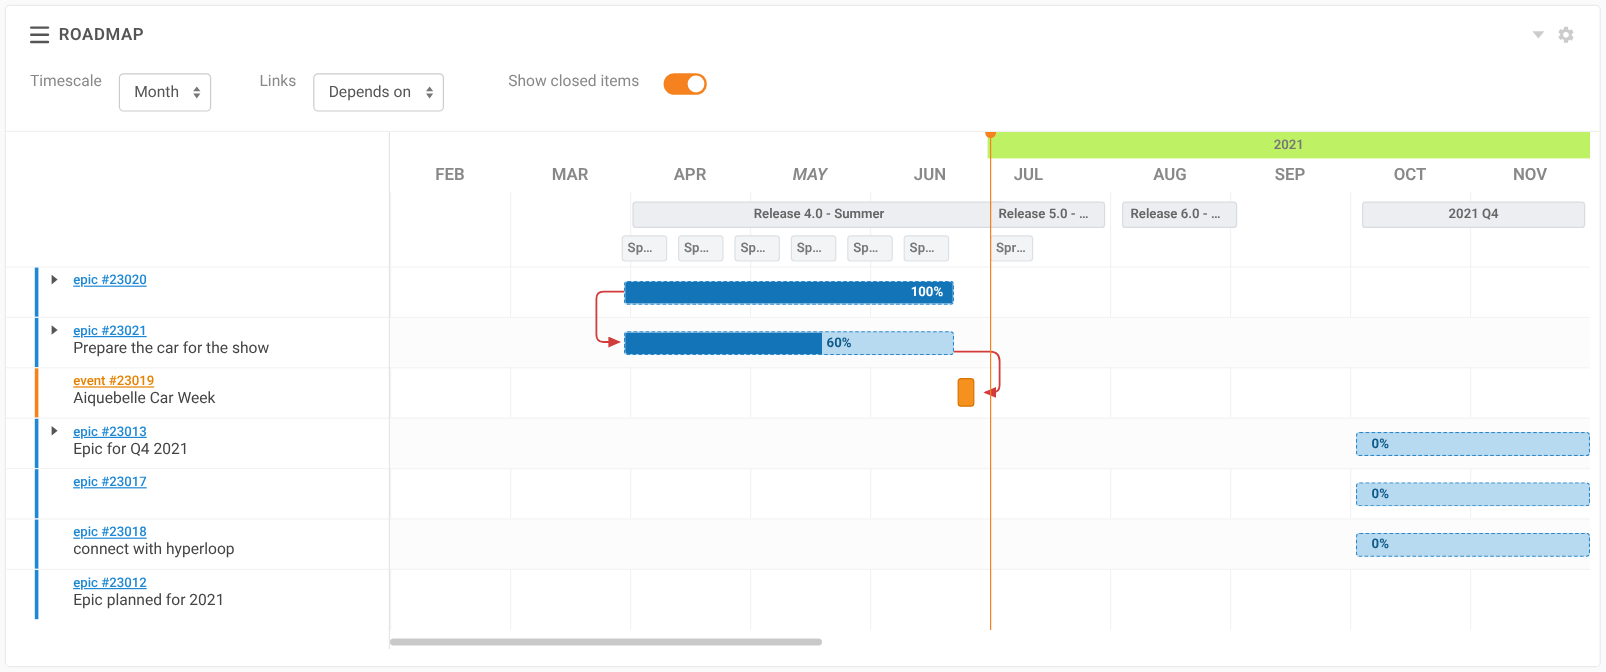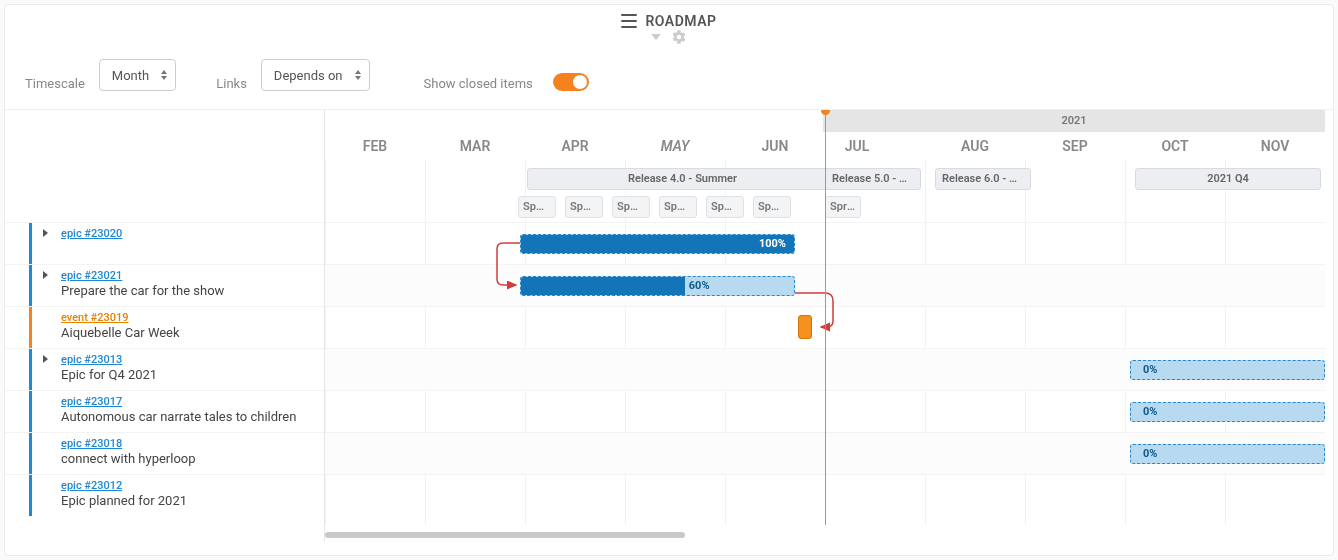--- a/index.html
+++ b/index.html
@@ -20,21 +20,20 @@
     overflow: hidden;
   }
 
   
   .panel-header {
     display: flex;
     align-items: center;
     justify-content: space-between;
     padding: 8px 20px 8px 20px;
     height: 48px;
-    flex-direction: column;
   }
   .panel-title-wrap {
     display: flex;
     align-items: center;
     gap: 8px;
   }
   .hamburger {
     width: 16px; height: 14px;
     display: flex; flex-direction: column; justify-content: space-between;
     cursor: pointer;
@@ -59,21 +58,21 @@
     cursor: pointer;
   }
   .gear {
     width: 16px; height: 16px; cursor: pointer;
     color: #ccc;
   }
 
   
   .controls {
     display: flex;
-    align-items: flex-end;
+    align-items: flex-start;
     gap: 14px;
     padding: 8px 20px 18px 20px;
     height: 56px;
   }
   .control-label {
     font-size: 13px;
     color: #888;
   }
   .select {
     position: relative;
@@ -197,21 +196,21 @@
   .timeline-inner {
     position: relative;
     width: 1000px;
     height: 100%;
   }
 
   .year-band {
     position: absolute;
     top: 0; left: 498px; right: 0;
     height: 22px;
-    background: #e5e5e5;
+    background: #bef264;
     text-align: center;
     font-size: 11px;
     font-weight: 600;
     color: #777;
     line-height: 22px;
   }
 
   .month-head {
     position: absolute;
     top: 22px; left: 0; right: 0;
@@ -447,21 +446,20 @@
             <div class="item-expand"></div>
             <div class="item-content">
               <div class="item-ref blue">epic #23013</div>
               <div class="item-title">Epic for Q4 2021</div>
             </div>
           </div>
           <div class="item-row">
             <div class="colorbar blue"></div>
             <div class="item-content no-expand">
               <div class="item-ref blue">epic #23017</div>
-              <div class="item-title">Autonomous car narrate tales to children</div>
             </div>
           </div>
           <div class="item-row">
             <div class="colorbar blue"></div>
             <div class="item-content no-expand">
               <div class="item-ref blue">epic #23018</div>
               <div class="item-title">connect with hyperloop</div>
             </div>
           </div>
           <div class="item-row">

